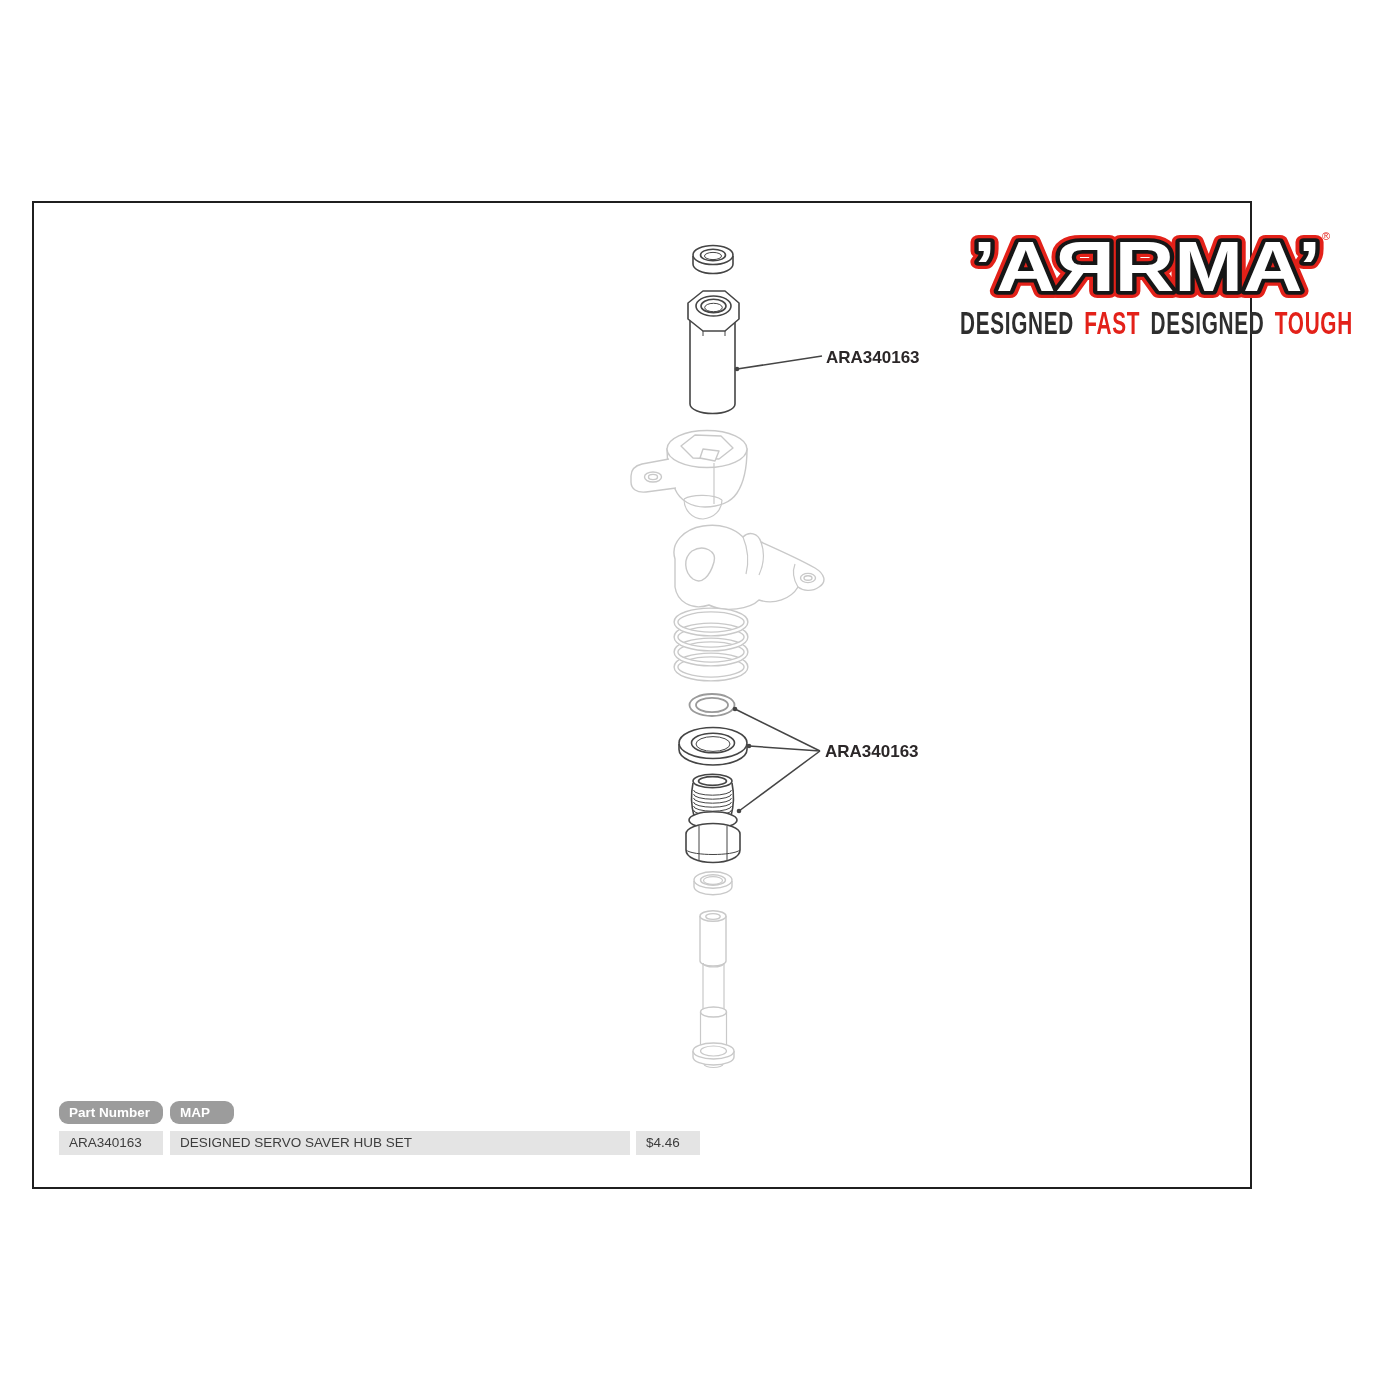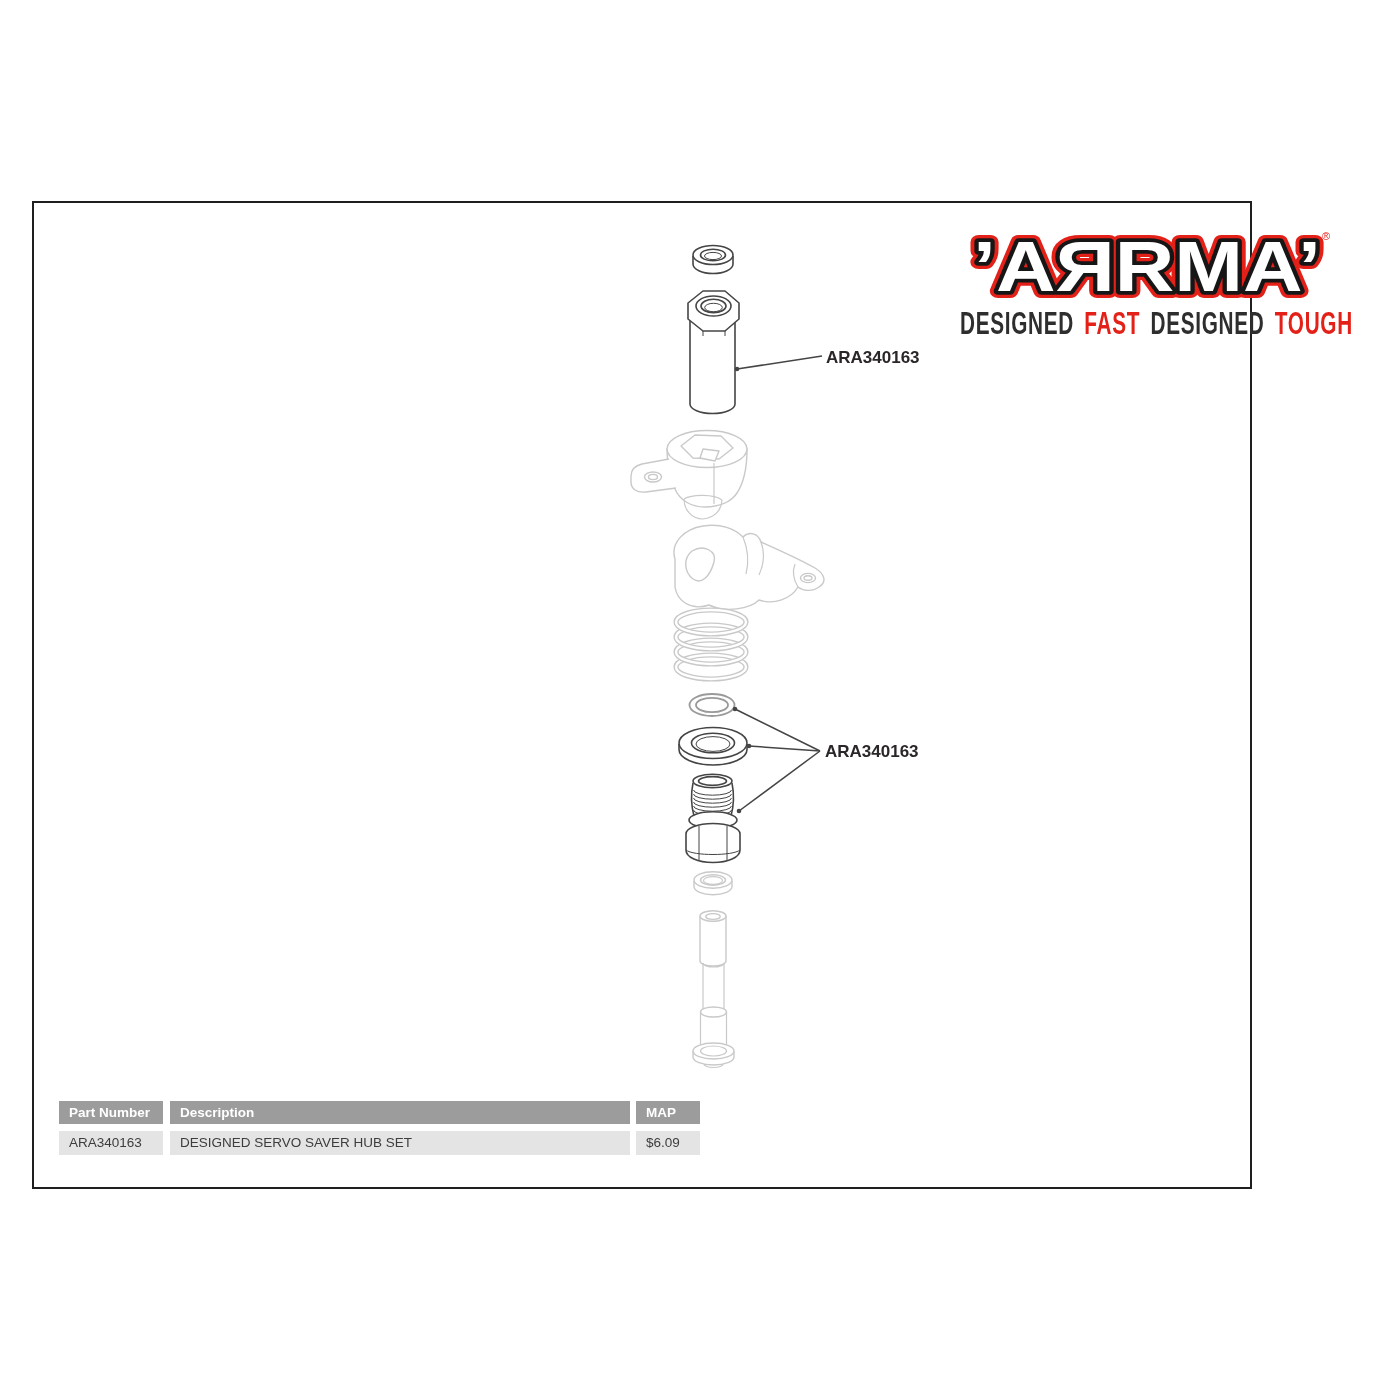--- a/index.html
+++ b/index.html
@@ -25,21 +25,21 @@
   .diagram .coilw { stroke:#ffffff; stroke-width:2.4; fill:none; }
   .diagram .leader{ stroke:#454545; stroke-width:1.5; fill:none; }
   .diagram .dot   { fill:#454545; }
   .diagram text.callout { font-family:"Liberation Sans",sans-serif; font-size:17px; font-weight:bold; fill:#2b2728; }
 
   
   .ptable { position:absolute; left:25px; top:898px; width:641px; font-size:13.5px; }
   .ptable .flexrow { display:flex; }
   .ptable .thead { margin-bottom:7px; }
   .ptable .cell { padding:0 9px 0 10px; }
-  .ptable .th { background:#9c9c9c; color:#ffffff; font-weight:bold; line-height:23px; height:23px; }
+  .ptable .th { background:#9c9c9c; color:#ffffff; font-weight:bold; line-height:23px; height:23px;border-radius:9px; }
   .ptable .td { background:#e4e4e4; color:#3d3d3d; line-height:24px; height:24px; }
   .ptable .c1 { width:104px; margin-right:7px; }
   .ptable .c2 { flex:1; margin-right:6px; }
   .ptable .c3 { width:64px; text-align:left; }
 </style>
 </head>
 <body>
 
 <div class="canvas">
   <div class="page">
@@ -171,24 +171,23 @@
         <circle class="dot" cx="737" cy="809" r="2.3"></circle>
       </g>
 
       <text class="callout" x="824" y="361">ARA340163</text>
       <text class="callout" x="823" y="755">ARA340163</text>
     </svg>
 
     <div class="ptable">
       <div class="flexrow thead">
         <div class="cell th c1">Part Number</div>
-        <div class="cell th c2">Description</div>
         <div class="cell th c3">MAP</div>
       </div>
       <div class="flexrow">
         <div class="cell td c1">ARA340163</div>
         <div class="cell td c2">DESIGNED SERVO SAVER HUB SET</div>
-        <div class="cell td c3">$6.09</div>
+        <div class="cell td c3">$4.46</div>
       </div>
     </div>
 
   </div>
 </div>
 
 </body></html>

